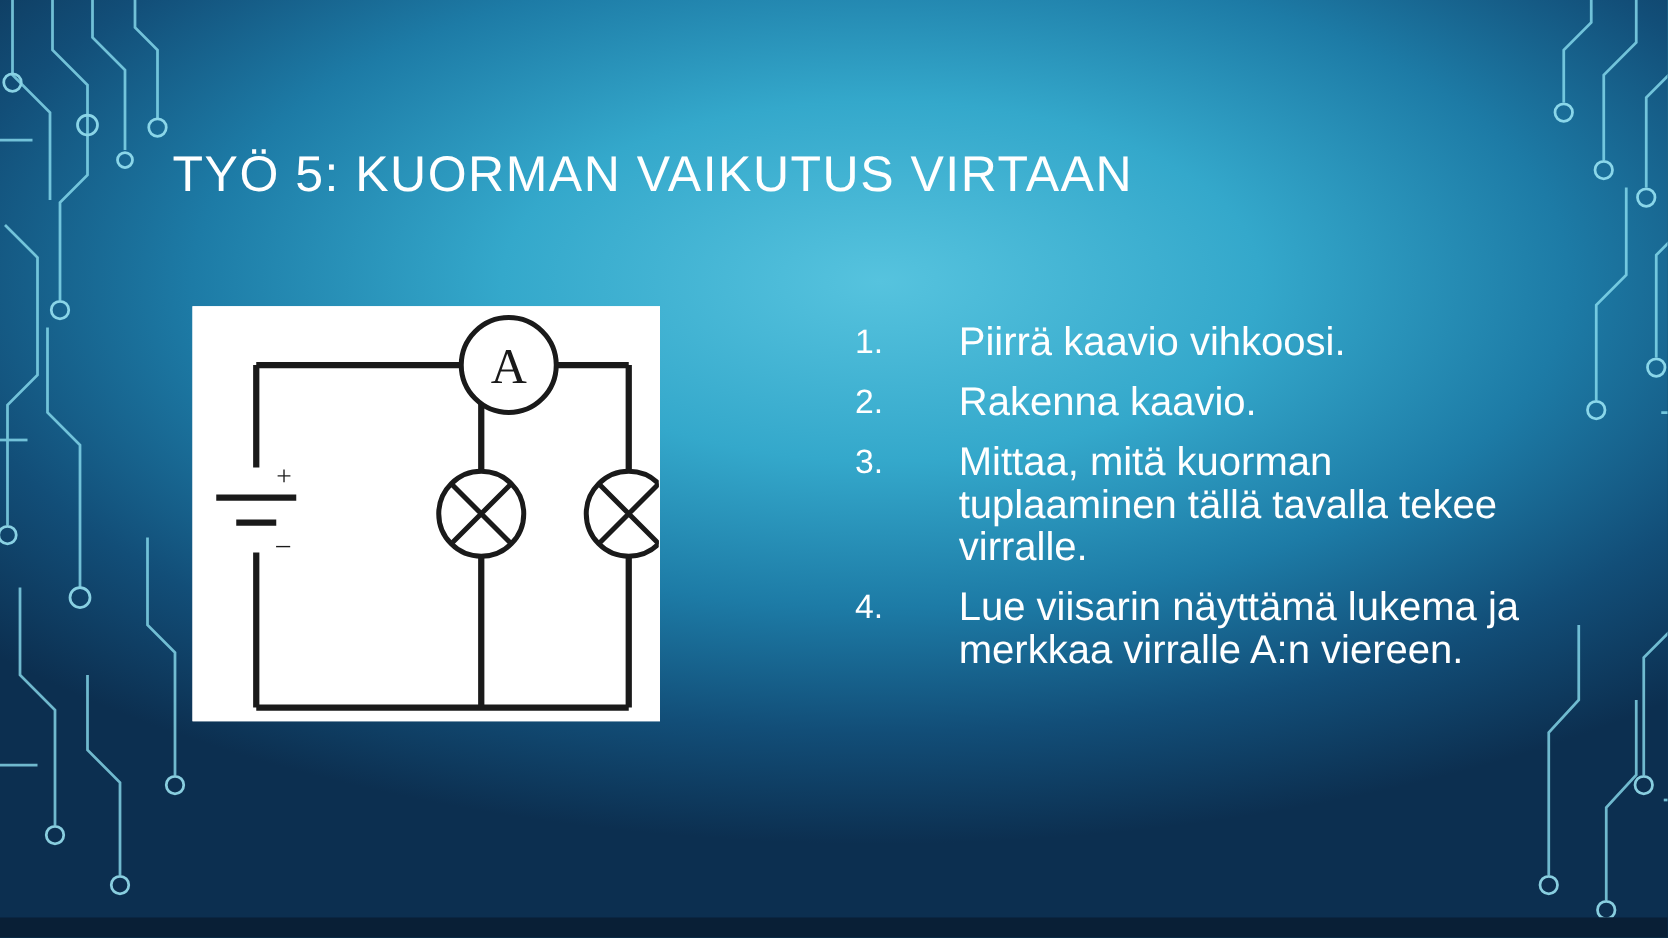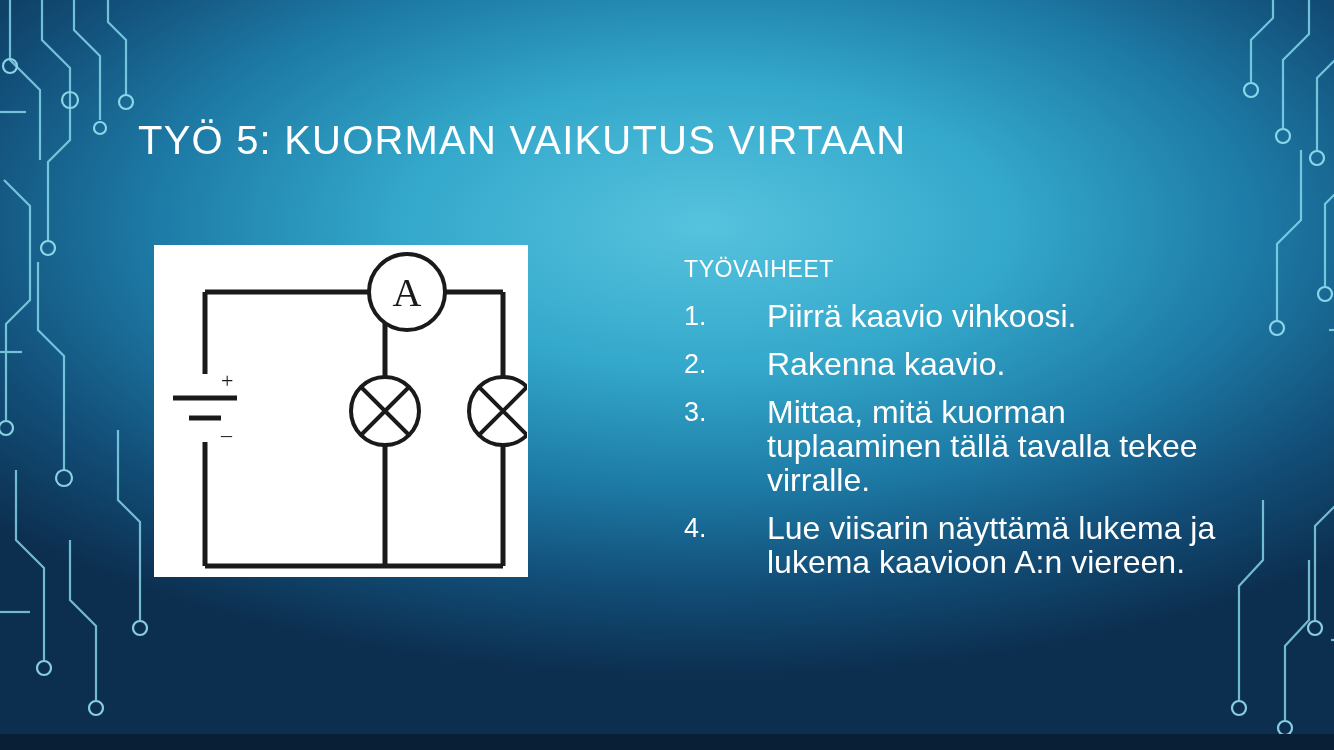--- a/index.html
+++ b/index.html
@@ -184,34 +184,33 @@
       </g>
 
       <g>
         <circle cx="348" cy="165" r="34" fill="#ffffff" stroke="#1a1a1a" stroke-width="4"></circle>
         <path d="M324 141 L372 189 M372 141 L324 189" stroke="#1a1a1a" stroke-width="4" fill="none"></path>
       </g>
     </svg>
   </div>
 
   <div id="steps">
-    <div id="steps-heading">TYÖVAIHEET</div>
 
     <div class="step">
       <div class="step-num">1.</div>
       <div class="step-text">Piirrä kaavio vihkoosi.</div>
     </div>
     <div class="step">
       <div class="step-num">2.</div>
       <div class="step-text">Rakenna kaavio.</div>
     </div>
     <div class="step">
       <div class="step-num">3.</div>
       <div class="step-text">Mittaa, mitä kuorman tuplaaminen tällä tavalla tekee virralle.</div>
     </div>
     <div class="step">
       <div class="step-num">4.</div>
-      <div class="step-text">Lue viisarin näyttämä lukema ja lukema kaavioon A:n viereen.</div>
+      <div class="step-text">Lue viisarin näyttämä lukema ja merkkaa virralle A:n viereen.</div>
     </div>
   </div>
 
   <div class="bottom-bar"></div>
 </div>
 
 </body></html>

